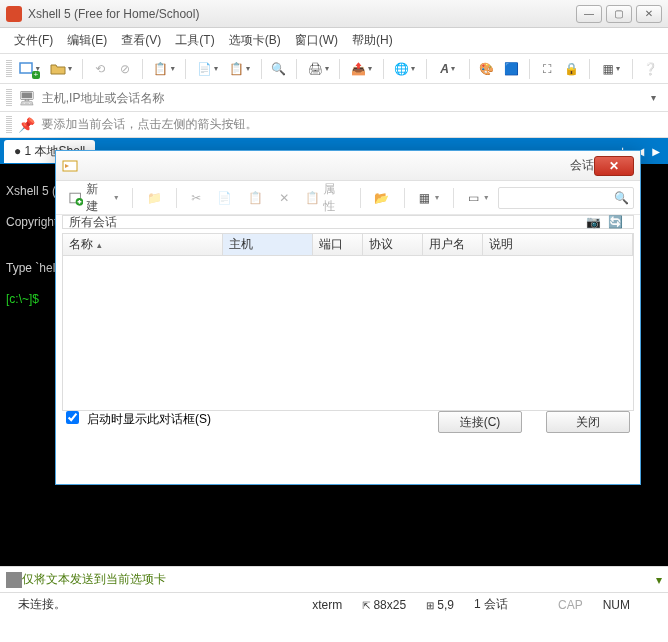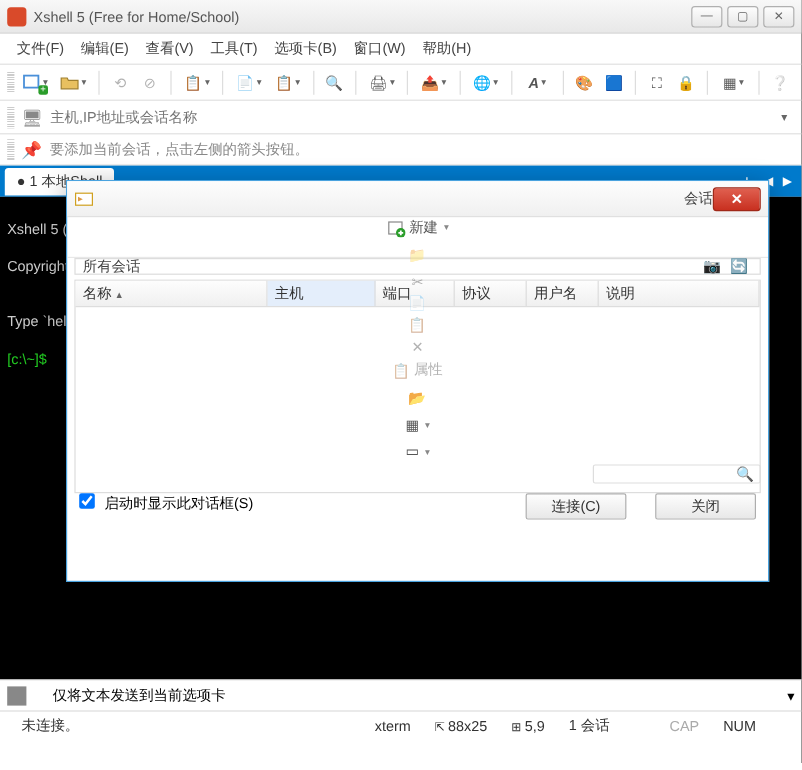--- a/index.html
+++ b/index.html
@@ -40,52 +40,52 @@
 .tab { background: #fff; color: #333; padding: 3px 10px; border-radius: 3px 3px 0 0; }
 .tabstrip .plus { margin-left: auto; color: #fff; padding: 0 6px; font-size: 14px; }
 .tabstrip .arrow { color: #fff; padding: 0 4px; font-size: 10px; }
 
 
 .terminal { background: #000; color: #ccc; height: 402px; padding: 4px 6px; font-family: Consolas, monospace; font-size: 13px; white-space: pre; position: relative; }
 .terminal .line { line-height: 16px; }
 .terminal .green { color: #2c2; }
 
 
-.send-row { height: 26px; border-top: 1px solid #ddd; display: flex; align-items: center; padding: 0 6px; color: #000000; gap: 22px; }
+.send-row { height: 26px; border-top: 1px solid #ddd; display: flex; align-items: center; padding: 0 6px; color: #4d7c0f; gap: 0; }
 .send-row .ticon { width: 16px; height: 16px; background: #888; }
 
 
 .statusbar { height: 24px; border-top: 1px solid #ddd; display: flex; align-items: center; padding: 0 8px; color: #333; font-size: 12px; }
 .statusbar .cell { padding: 0 10px; text-align: center; }
 .statusbar .spacer { flex: 1; }
 .statusbar .dim { color: #aaa; }
 
 
 .dialog { position: absolute; left: 55px; top: 150px; width: 586px; height: 335px; background: #fff; border: 1px solid #4aa3df; box-shadow: 0 4px 20px rgba(0,0,0,0.3); }
 .dlg-title { height: 30px; background: linear-gradient(#fdfdfd,#f0f0f0); border-bottom: 1px solid #e0e0e0; display: flex; align-items: center; padding: 0 6px; }
 .dlg-title .dicon { width: 16px; height: 16px; margin-right: 6px; display: flex; align-items: center; justify-content: center; }
 .dlg-title .dtitle { color: #444; flex: 1; text-align: right; }
 .dlg-close { width: 40px; height: 20px; background: linear-gradient(#e06050,#c83020); border: 1px solid #a02818; border-radius: 3px; color: #fff; display: flex; align-items: center; justify-content: center; font-weight: bold; }
 
-.dlg-toolbar { height: 34px; display: flex; align-items: center; padding: 0 6px; border-bottom: 1px solid #e8e8e8; gap: 4px; flex-direction: column; }
+.dlg-toolbar { height: 34px; display: flex; align-items: center; padding: 0 6px; border-bottom: 1px solid #e8e8e8; gap: 4px; }
 .dbtn { height: 24px; padding: 0 6px; display: flex; align-items: center; color: #555; gap: 3px; }
 .dbtn.dd::after { content: "▾"; font-size: 8px; color: #888; margin-left: 2px; }
 .dsep { width: 1px; height: 20px; background: #e0e0e0; margin: 0 4px; }
 .dlg-search { margin-left: auto; width: 140px; height: 22px; border: 1px solid #ddd; border-radius: 2px; display: flex; align-items: center; padding: 0 4px; color: #999; }
 .dlg-search .mag { margin-left: auto; }
 
 .dlg-path { height: 14px; border: 1px solid #ddd; margin: 0 6px; display: flex; align-items: center; padding: 0 6px; color: #444; }
 .dlg-path .pbtn { width: 22px; height: 22px; display: flex; align-items: center; justify-content: center; color: #666; }
 .dlg-path .pbtn:first-of-type { margin-left: auto; }
 
 .dlg-list { margin: 4px 6px 0 6px; border: 1px solid #ddd; height: 178px; background: #fff; }
 .dlg-head { height: 22px; background: linear-gradient(#fdfdfd,#f0f0f0); border-bottom: 1px solid #ddd; display: flex; }
 .dlg-head .col { border-right: 1px solid #ddd; padding: 3px 6px; color: #333; display: flex; align-items: center; }
 .dlg-head .col.sort::after { content: "▴"; font-size: 9px; color: #666; margin-left: 4px; }
-.col-name { width: 160px; } .col-host { width: 90px; background: #e4eefb; } .col-port { width: 66px; } .col-proto { width: 60px; } .col-user { width: 60px; } .col-desc { flex: 1; }
+.col-name { width: 160px; } .col-host { width: 90px; background: #e4eefb; } .col-port { width: 50px; } .col-proto { width: 60px; } .col-user { width: 60px; } .col-desc { flex: 1; }
 
 .dlg-bottom { height: 34px; display: flex; align-items: flex-start; padding: 0 10px; gap: 8px; }
 .chk { width: 13px; height: 13px; }
 .dlg-bottom .btns { margin-left: auto; display: flex; gap: 24px; }
 .dbutton { width: 84px; height: 22px; border: 1px solid #adadad; background: linear-gradient(#fdfdfd,#e8e8e8); border-radius: 2px; color: #333; display: flex; align-items: center; justify-content: center; }
 
 .disabled { opacity: 0.45; }
 </style>
 </head>
 <body>

